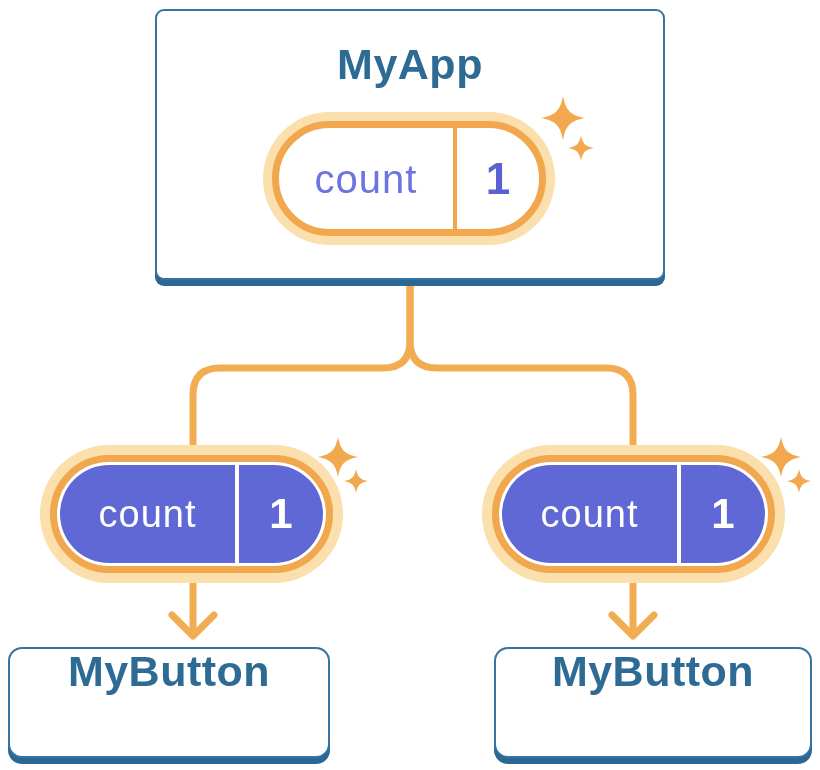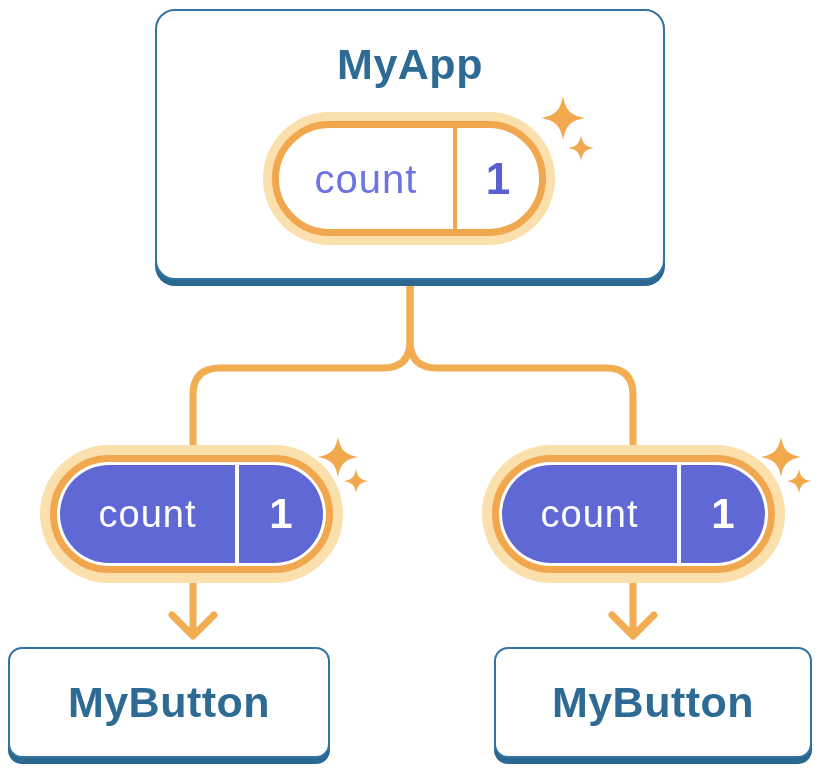--- a/index.html
+++ b/index.html
@@ -8,30 +8,30 @@
     background:var(--bg,#fff);
     font-family:"Liberation Sans", sans-serif;
   }
   .layer{position:absolute;left:0;top:0;width:820px;height:770px;pointer-events:none;}
   .conn{fill:none;stroke:var(--orange,#F2AC52);stroke-width:7;stroke-linecap:round;stroke-linejoin:round;}
   .spark{fill:var(--sparkle,#F2A84D);stroke:none;}
 
   .card{
     position:absolute;background:#fff;box-sizing:border-box;
     border:2.5px solid var(--blue,#3374A4);
-    border-radius:20px;
+    border-radius:9px;
     box-shadow:0 6px 0 var(--blueShadow,#2C6791);
   }
   .root-card{left:155px;top:9px;width:510px;height:271px;}
   .card-title{
     text-align:center;color:var(--blueText,#2E6B94);
     font-weight:700;line-height:1.05;letter-spacing:0.5px;
   }
   .root-card .card-title{margin-top:31px;font-size:43px;}
-  .child-card{display:flex;align-items:center;justify-content:center;border-radius:14px;}
+  .child-card{display:flex;align-items:flex-start;justify-content:center;border-radius:14px;}
   .child-card .card-title{margin:0;font-size:43px;}
   .child-left{left:8px;top:647px;width:322px;height:111px;}
   .child-right{left:494px;top:647px;width:318px;height:111px;}
 
   .pill{
     position:absolute;box-sizing:border-box;
     background:var(--halo,#FBDFAC);border-radius:999px;
   }
   .pill-inner{
     box-sizing:border-box;width:100%;height:100%;

